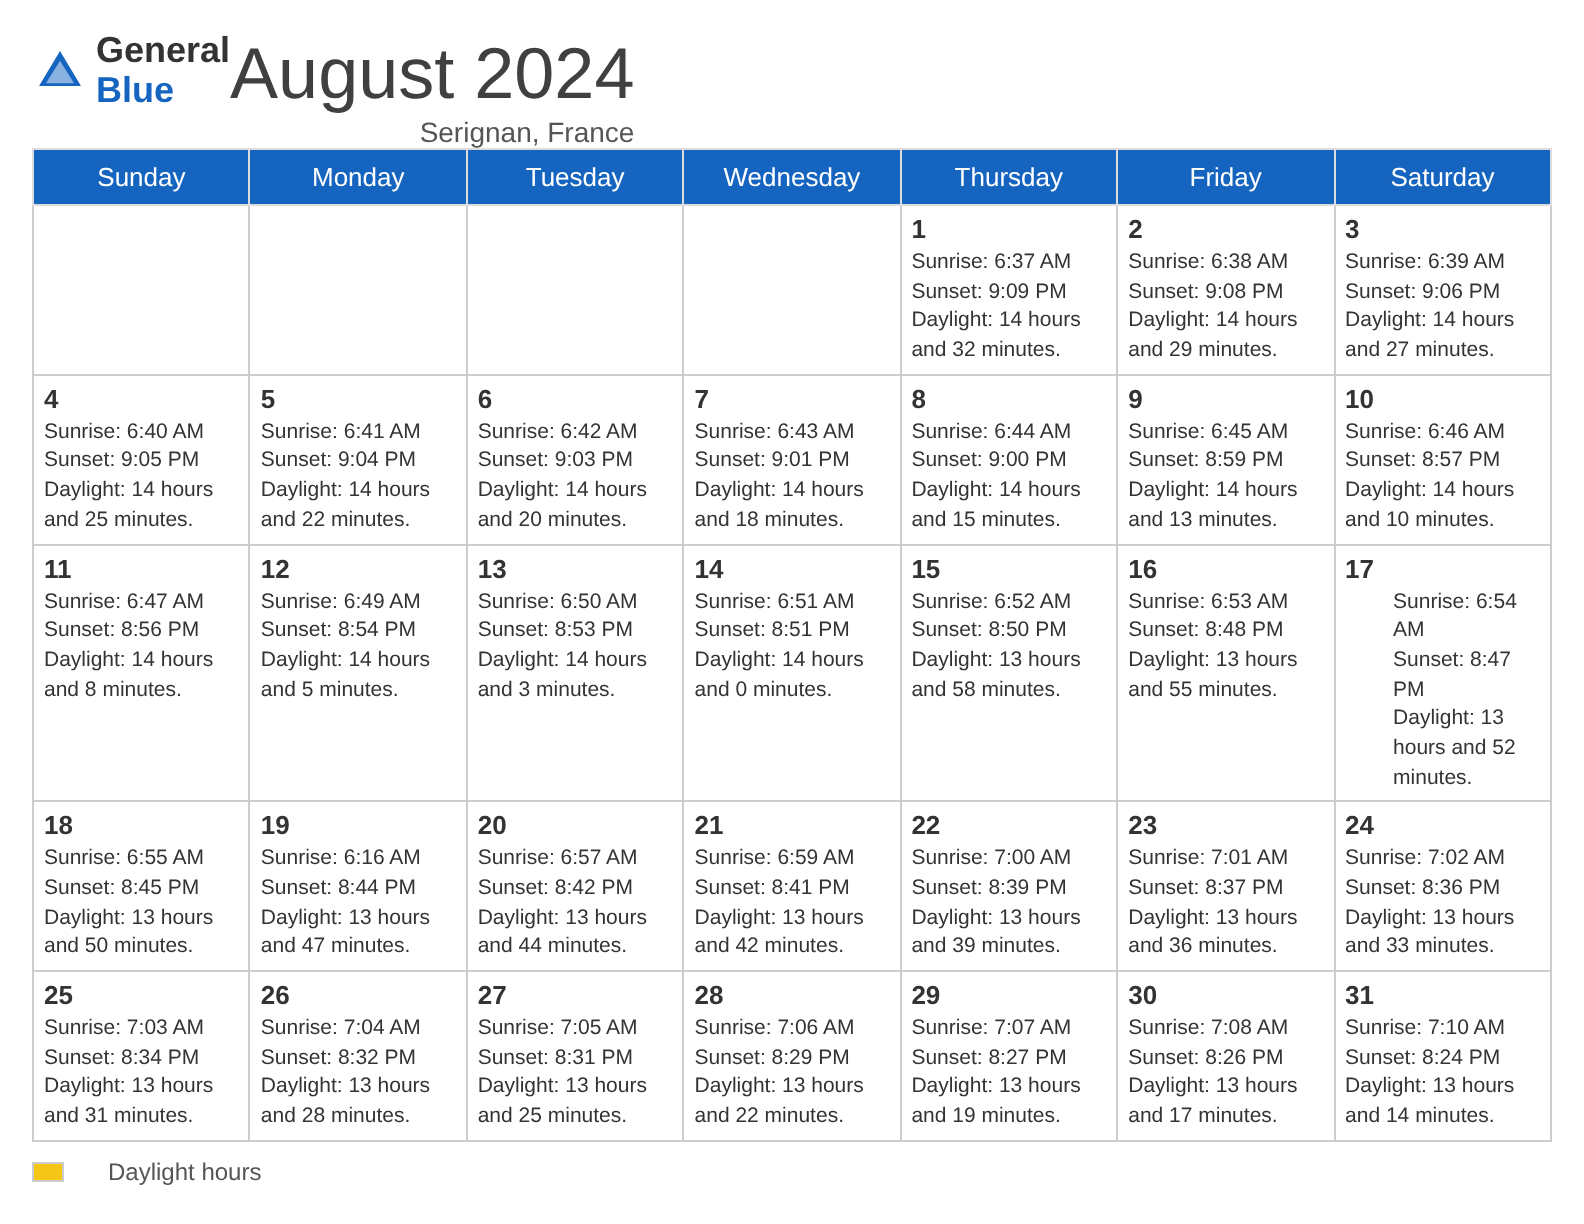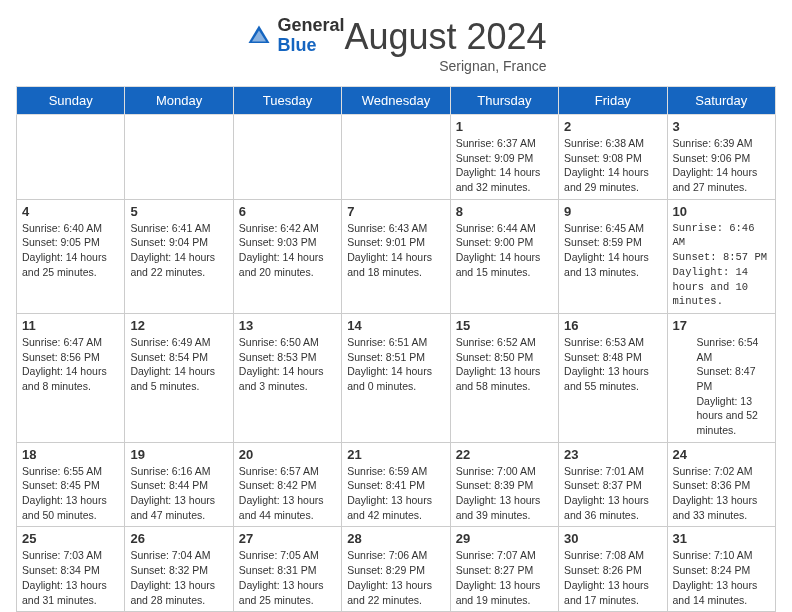--- a/index.html
+++ b/index.html
@@ -5,23 +5,22 @@
     * { box-sizing: border-box; margin: 0; padding: 0; }
     body {
       font-family: Arial, sans-serif;
       background: #fff;
       width: 792px;
       min-height: 612px;
       padding: 16px;
     }
     .header-area {
       display: flex;
-      justify-content: center;
+      justify-content: flex-start;
       align-items: flex-start;
-      margin-bottom: 12px;
     }
     .logo {
       display: flex;
       align-items: center;
       gap: 4px;
     }
     .logo-text {
       display: flex;
       flex-direction: column;
       line-height: 1.1;
@@ -182,21 +181,21 @@
 Daylight: 14 hours and 15 minutes.</div>
         </td>
         <td>
           <span class="day-number">9</span>
           <div class="day-info" style="white-space: pre-line;">Sunrise: 6:45 AM
 Sunset: 8:59 PM
 Daylight: 14 hours and 13 minutes.</div>
         </td>
         <td>
           <span class="day-number">10</span>
-          <div class="day-info" style="white-space: pre-line; font-family: Liberation Mono, monospace;">Sunrise: 6:46 AM
+          <div class="day-info" style="white-space: pre-line;">Sunrise: 6:46 AM
 Sunset: 8:57 PM
 Daylight: 14 hours and 10 minutes.</div>
         </td>
       </tr>
       <tr>
         <td>
           <span class="day-number">11</span>
           <div class="day-info" style="white-space: pre-line;">Sunrise: 6:47 AM
 Sunset: 8:56 PM
 Daylight: 14 hours and 8 minutes.</div>

